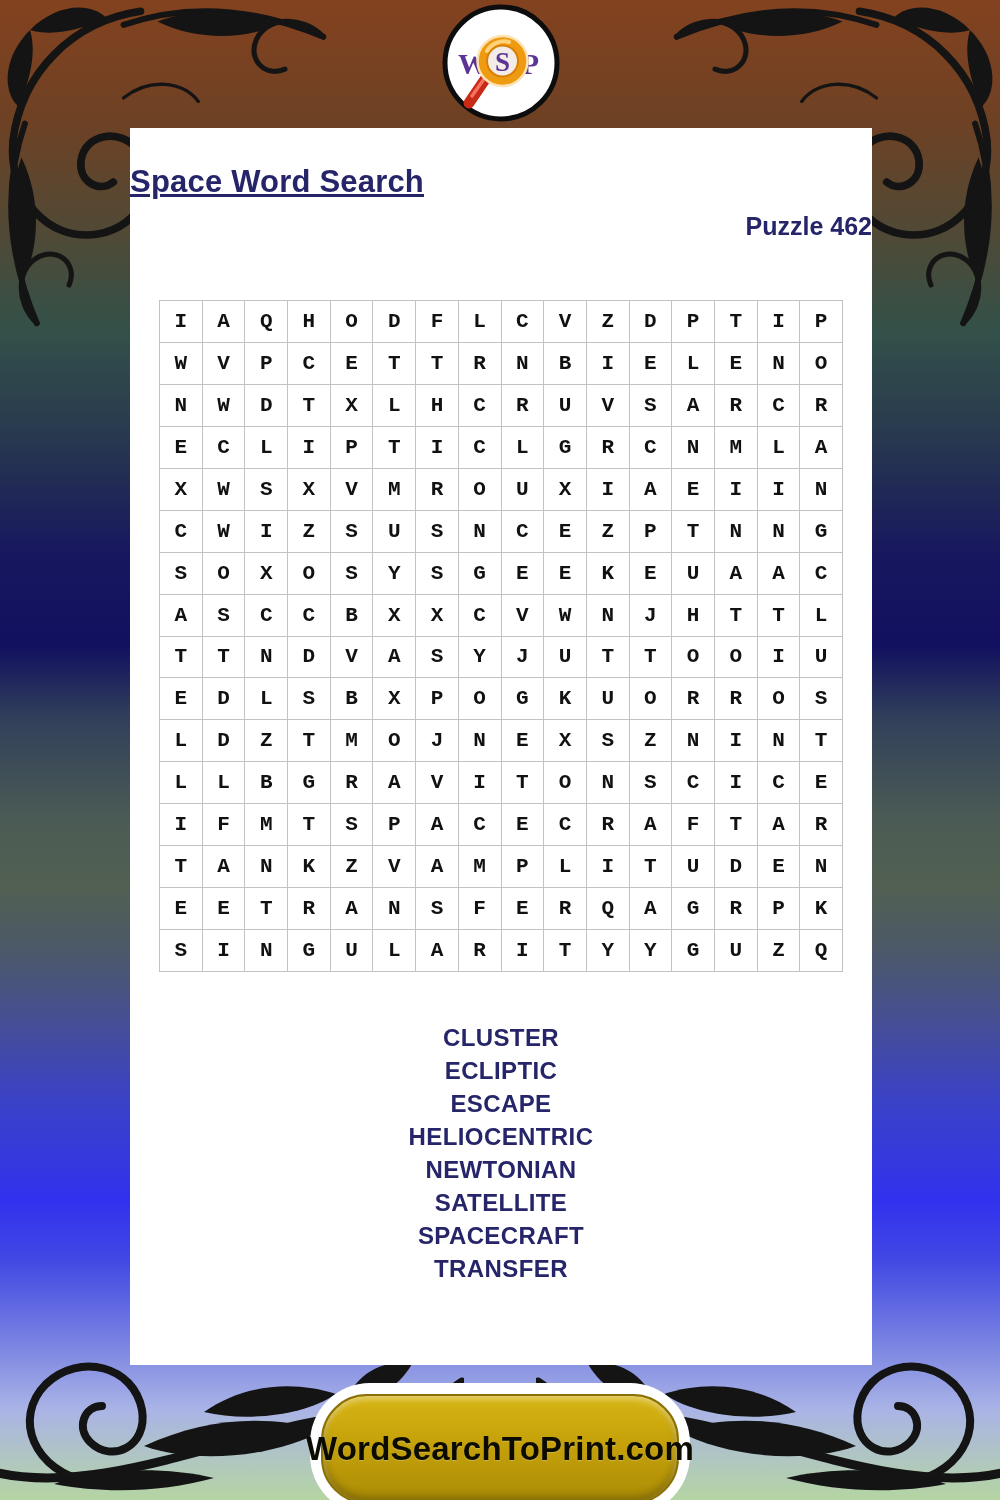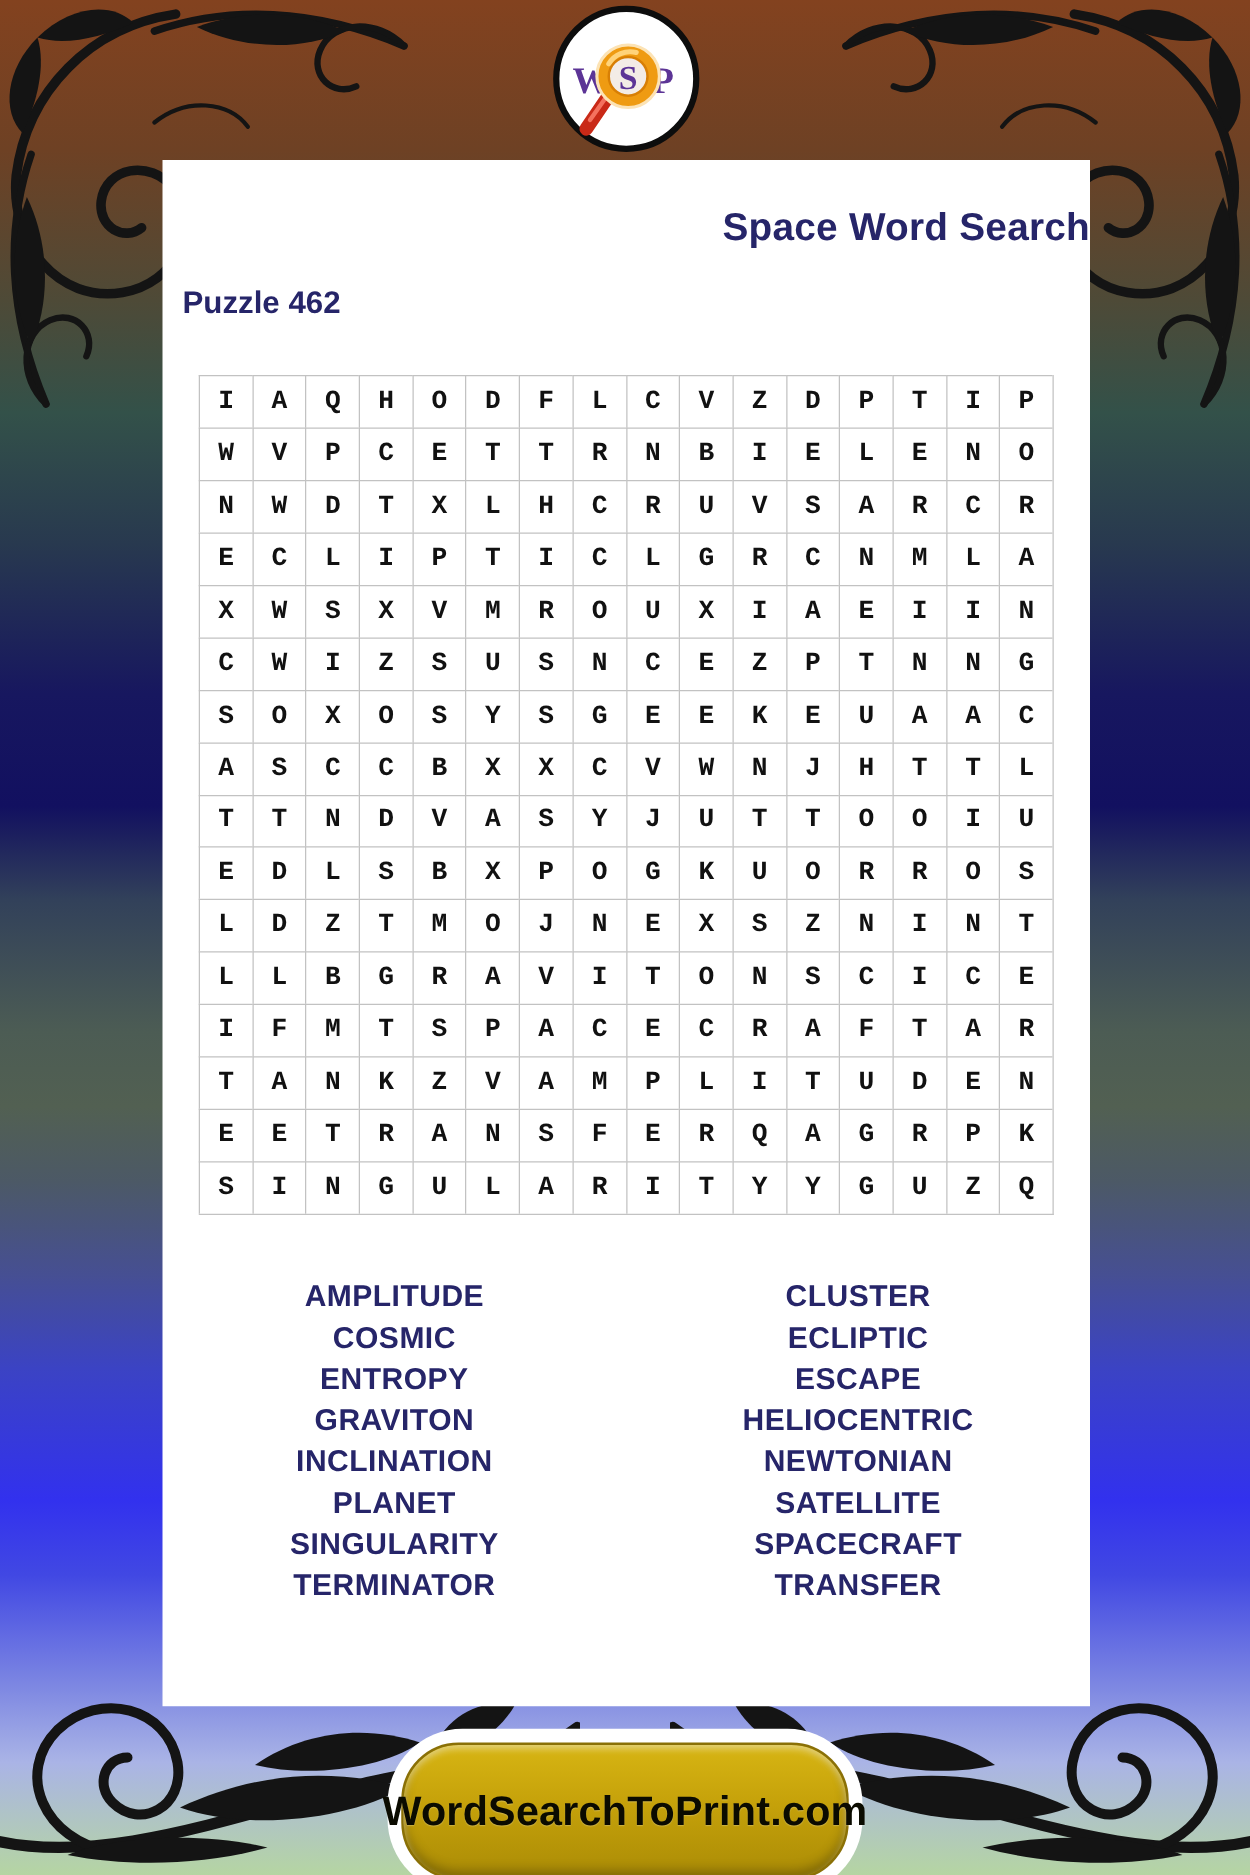--- a/index.html
+++ b/index.html
@@ -30,25 +30,25 @@
   .orn-tl{left:-4px;top:-4px;}
   .orn-tr{right:-4px;top:-4px;transform:scaleX(-1);}
   .orn-bl{left:-6px;bottom:-4px;}
   .orn-br{right:-6px;bottom:-4px;transform:scaleX(-1);}
 
   .card{
     position:absolute;left:130px;top:128px;width:742px;height:1237px;
     background:#ffffff;z-index:2;
   }
   .title{
-    position:absolute;top:36px;left:0;width:100%;margin:0;text-align:right;
-    font-size:31px;font-weight:bold;color:#262569;letter-spacing:.2px;
+    position:absolute;top:36px;left:0;width:100%;margin:0;text-align:left;
+    font-size:31px;font-weight:bold;color:#262569;letter-spacing:.2px;text-decoration:underline;
   }
   .subtitle{
-    position:absolute;top:84px;left:0;width:100%;margin:16px;text-align:left;
+    position:absolute;top:84px;left:0;width:100%;margin:0;text-align:right;
     font-size:25px;font-weight:bold;color:#262569;
   }
   .grid{
     position:absolute;left:29px;top:172px;width:684px;height:672px;
     display:grid;grid-template-columns:repeat(16,1fr);grid-auto-rows:1fr;
     border-right:1px solid #c2c2c2;border-bottom:1px solid #c2c2c2;
     box-sizing:border-box;background:#fff;
   }
   .cell{
     border-left:1px solid #c2c2c2;border-top:1px solid #c2c2c2;
@@ -401,30 +401,20 @@
         <div class="cell">Y</div>
         <div class="cell">Y</div>
         <div class="cell">G</div>
         <div class="cell">U</div>
         <div class="cell">Z</div>
         <div class="cell">Q</div>
       </div>
 
     <div class="words">
       <div class="words-col">
-          <div class="word">AMPLITUDE</div>
-          <div class="word">COSMIC</div>
-          <div class="word">ENTROPY</div>
-          <div class="word">GRAVITON</div>
-          <div class="word">INCLINATION</div>
-          <div class="word">PLANET</div>
-          <div class="word">SINGULARITY</div>
-          <div class="word">TERMINATOR</div>
-        </div>
-      <div class="words-col">
           <div class="word">CLUSTER</div>
           <div class="word">ECLIPTIC</div>
           <div class="word">ESCAPE</div>
           <div class="word">HELIOCENTRIC</div>
           <div class="word">NEWTONIAN</div>
           <div class="word">SATELLITE</div>
           <div class="word">SPACECRAFT</div>
           <div class="word">TRANSFER</div>
         </div>
     </div>

